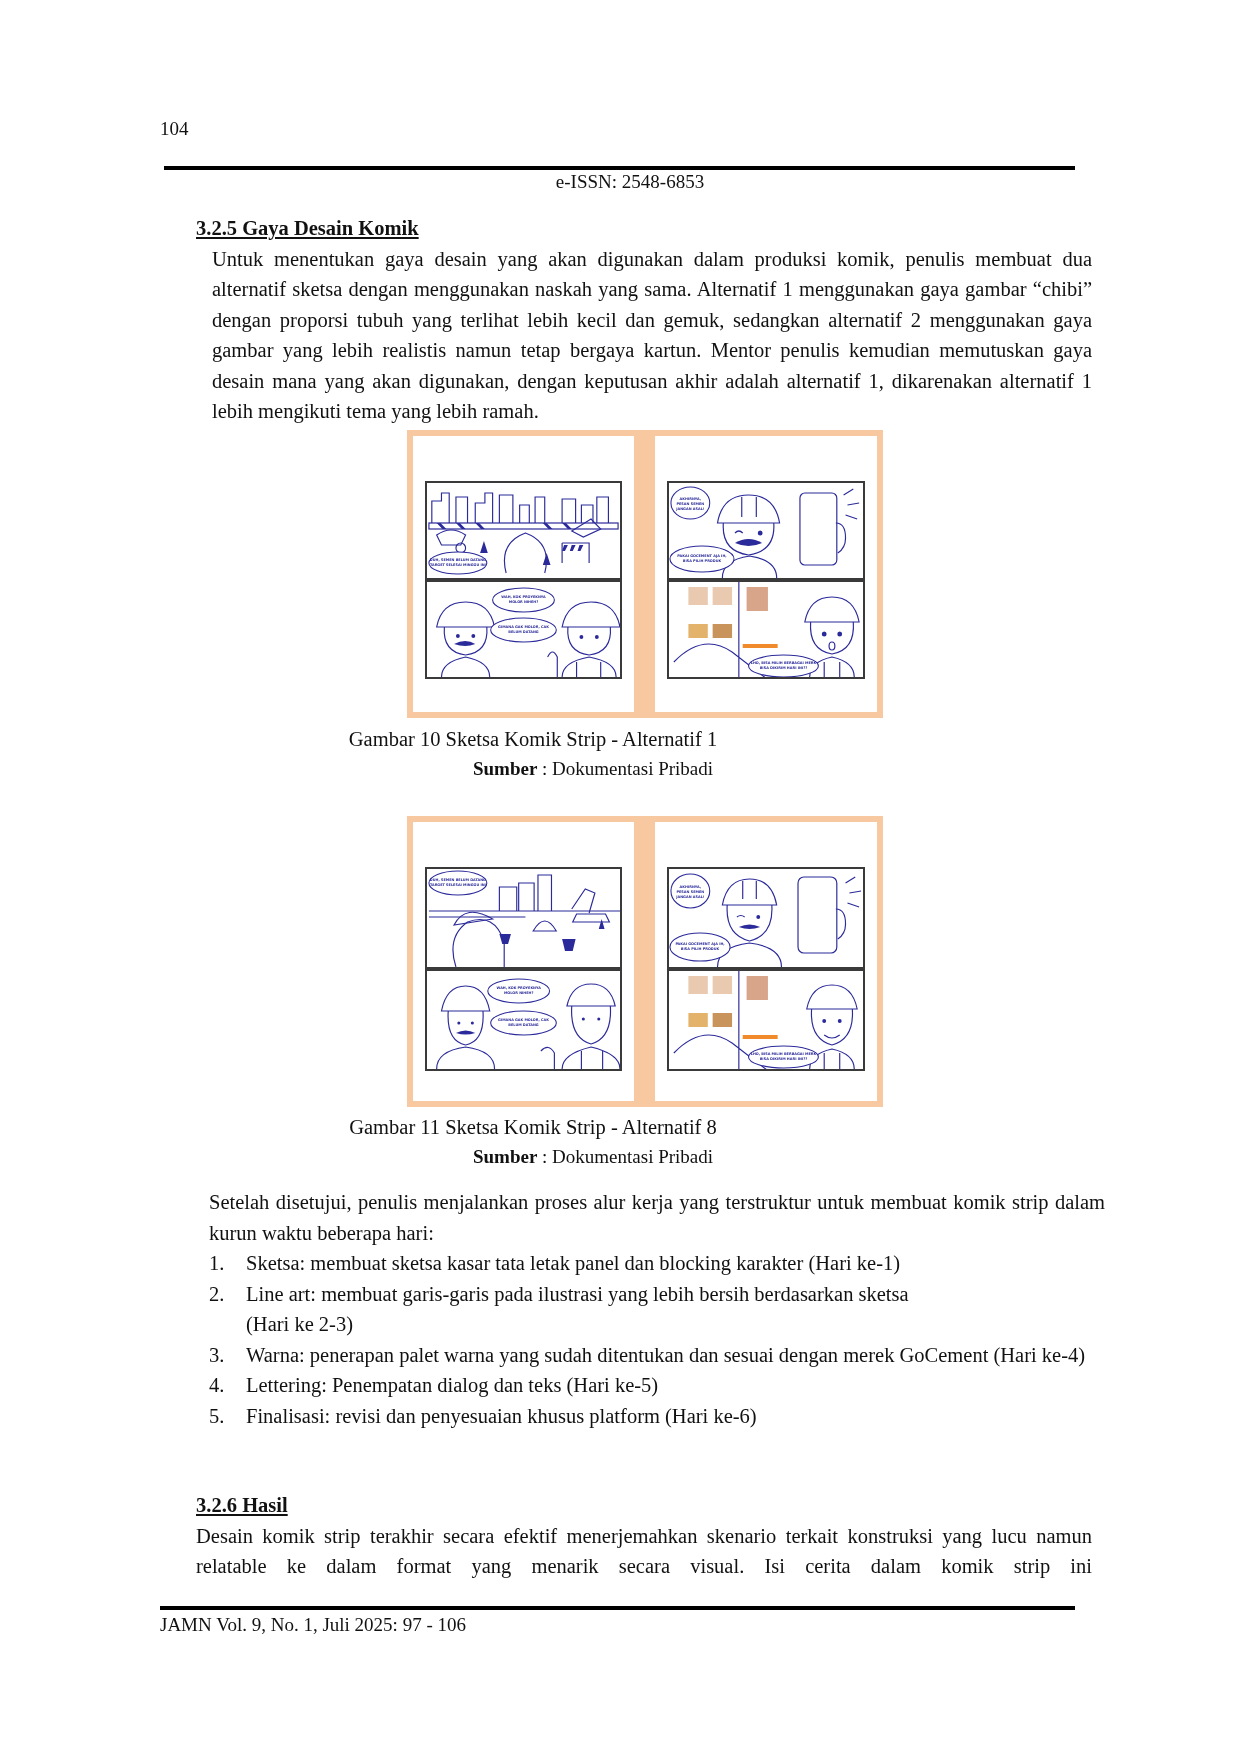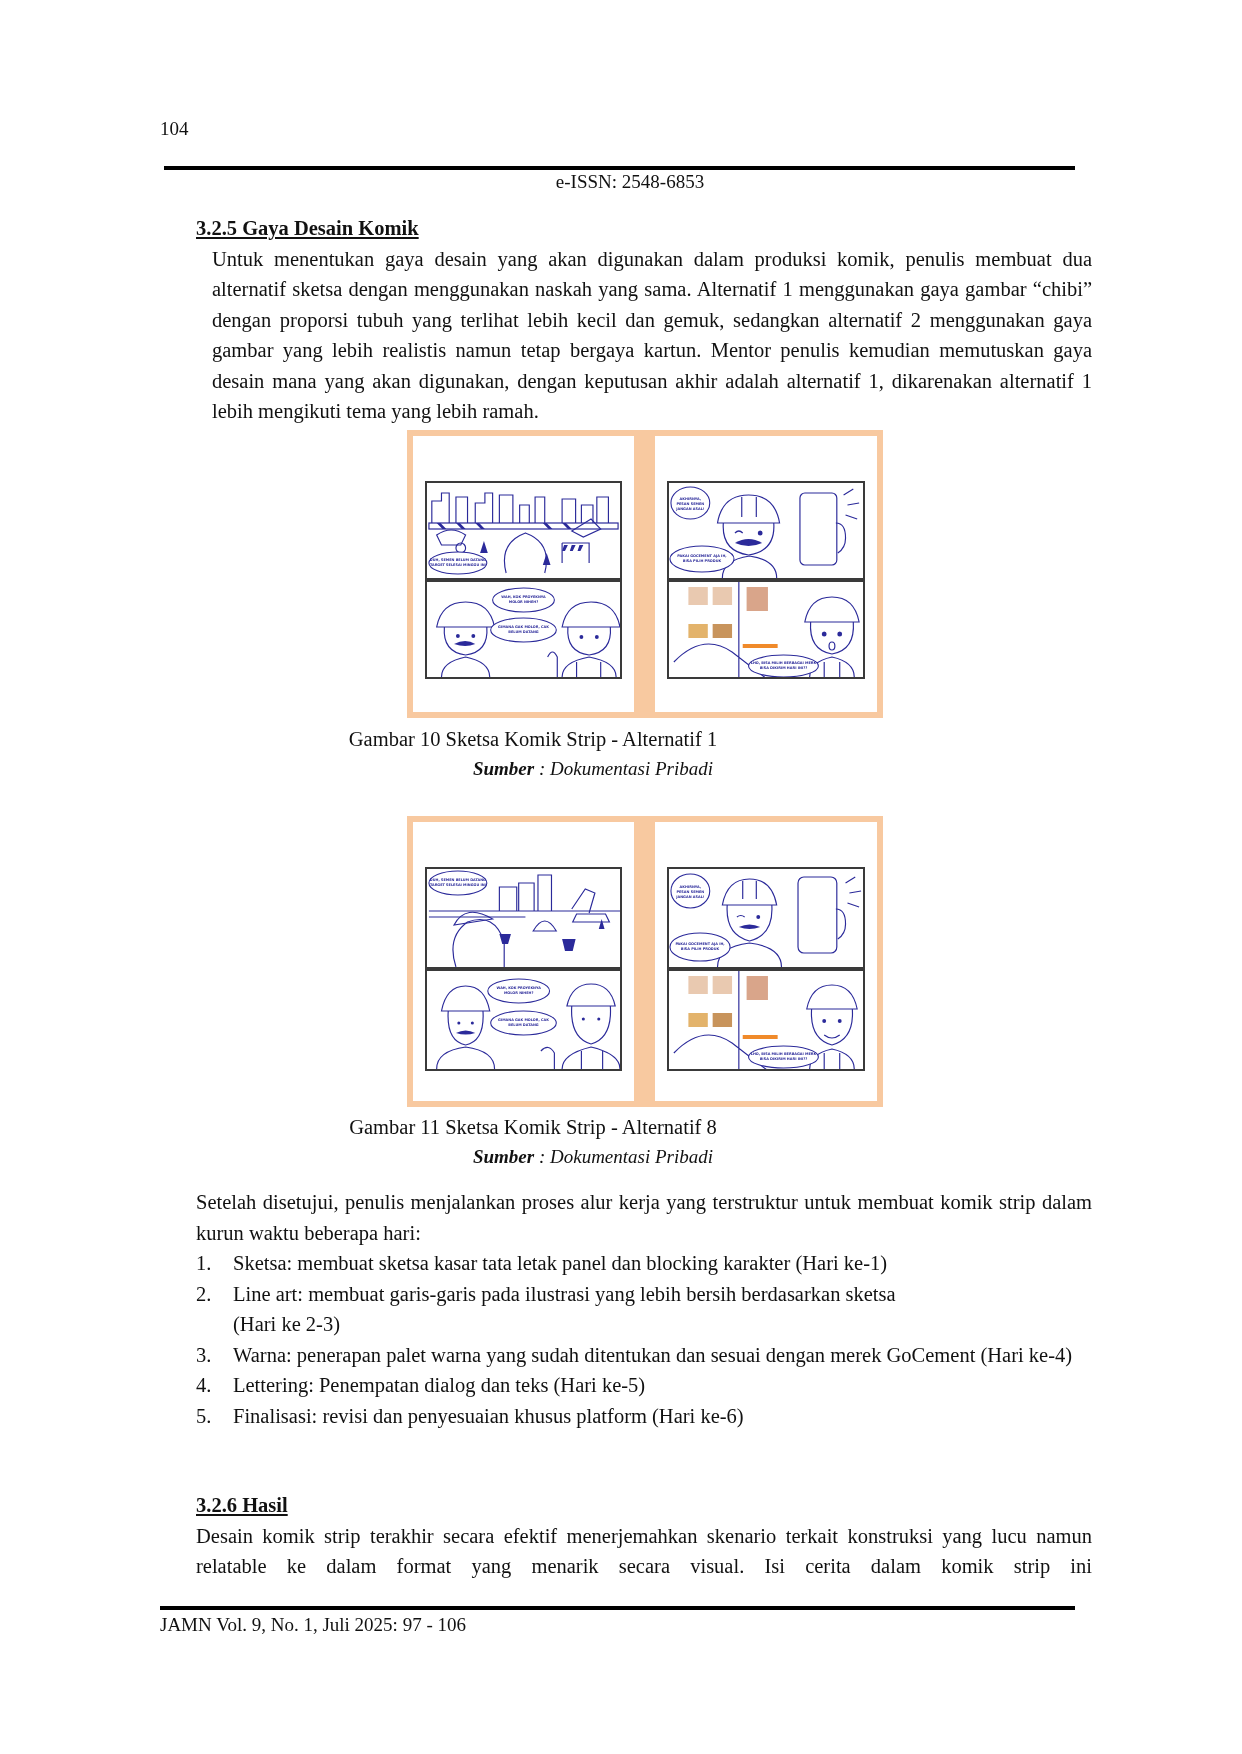--- a/index.html
+++ b/index.html
@@ -17,25 +17,25 @@
   #sec1 { top:213px; }
   #sec1 .para { text-align:justify; text-align-last:left;margin-left:16px; }
   .figure { position:absolute; left:407px; width:476px; background:#F8C9A0; }
   #fig1 { top:430px; height:288px; }
   #fig2 { top:816px; height:291px; }
   .page { position:absolute; top:6px; bottom:6px; background:#fff; width:221px; }
   .page.left { left:6px; }
   .page.right { right:6px; width:222px; }
   .panel { position:absolute; left:12px; right:12px; border:2px solid #3a3a3a; background:#fff; overflow:hidden; }
   .caption { position:absolute; left:0; width:1066px; text-align:center; font-size:20.5px; }
-  .source { position:absolute; left:0; width:1186px; text-align:center; font-size:19px;font-style:italic; }
+  .source { position:absolute; left:0; width:1186px; text-align:center; font-size:19px; }
   .source b { font-weight:bold; }
   #cap1 { top:728px; } #src1 { top:758px; }
   #cap2 { top:1116px; } #src2 { top:1146px; }
-  #sec2 { top:1187px; }
+  #sec2 { top:1187px;margin-left:13px; }
   ol.steps { margin:0; padding:0; list-style:none; }
   ol.steps li { position:relative; padding-left:37px; }
   ol.steps li .num { position:absolute; left:0; top:0; }
   ol.steps li.just { text-align:justify; text-align-last:left; }
   #sec3 { top:1490px; }
   #sec3 .para { text-align:justify; text-align-last:justify; }
   svg.art { width:100%; height:100%; display:block; }
   .ink { stroke:#2b2a9a; fill:none; stroke-width:1.2; }
   .inkfill { fill:#2b2a9a; }
   .bubble { fill:#fff; stroke:#2b2a9a; stroke-width:1.1; }

